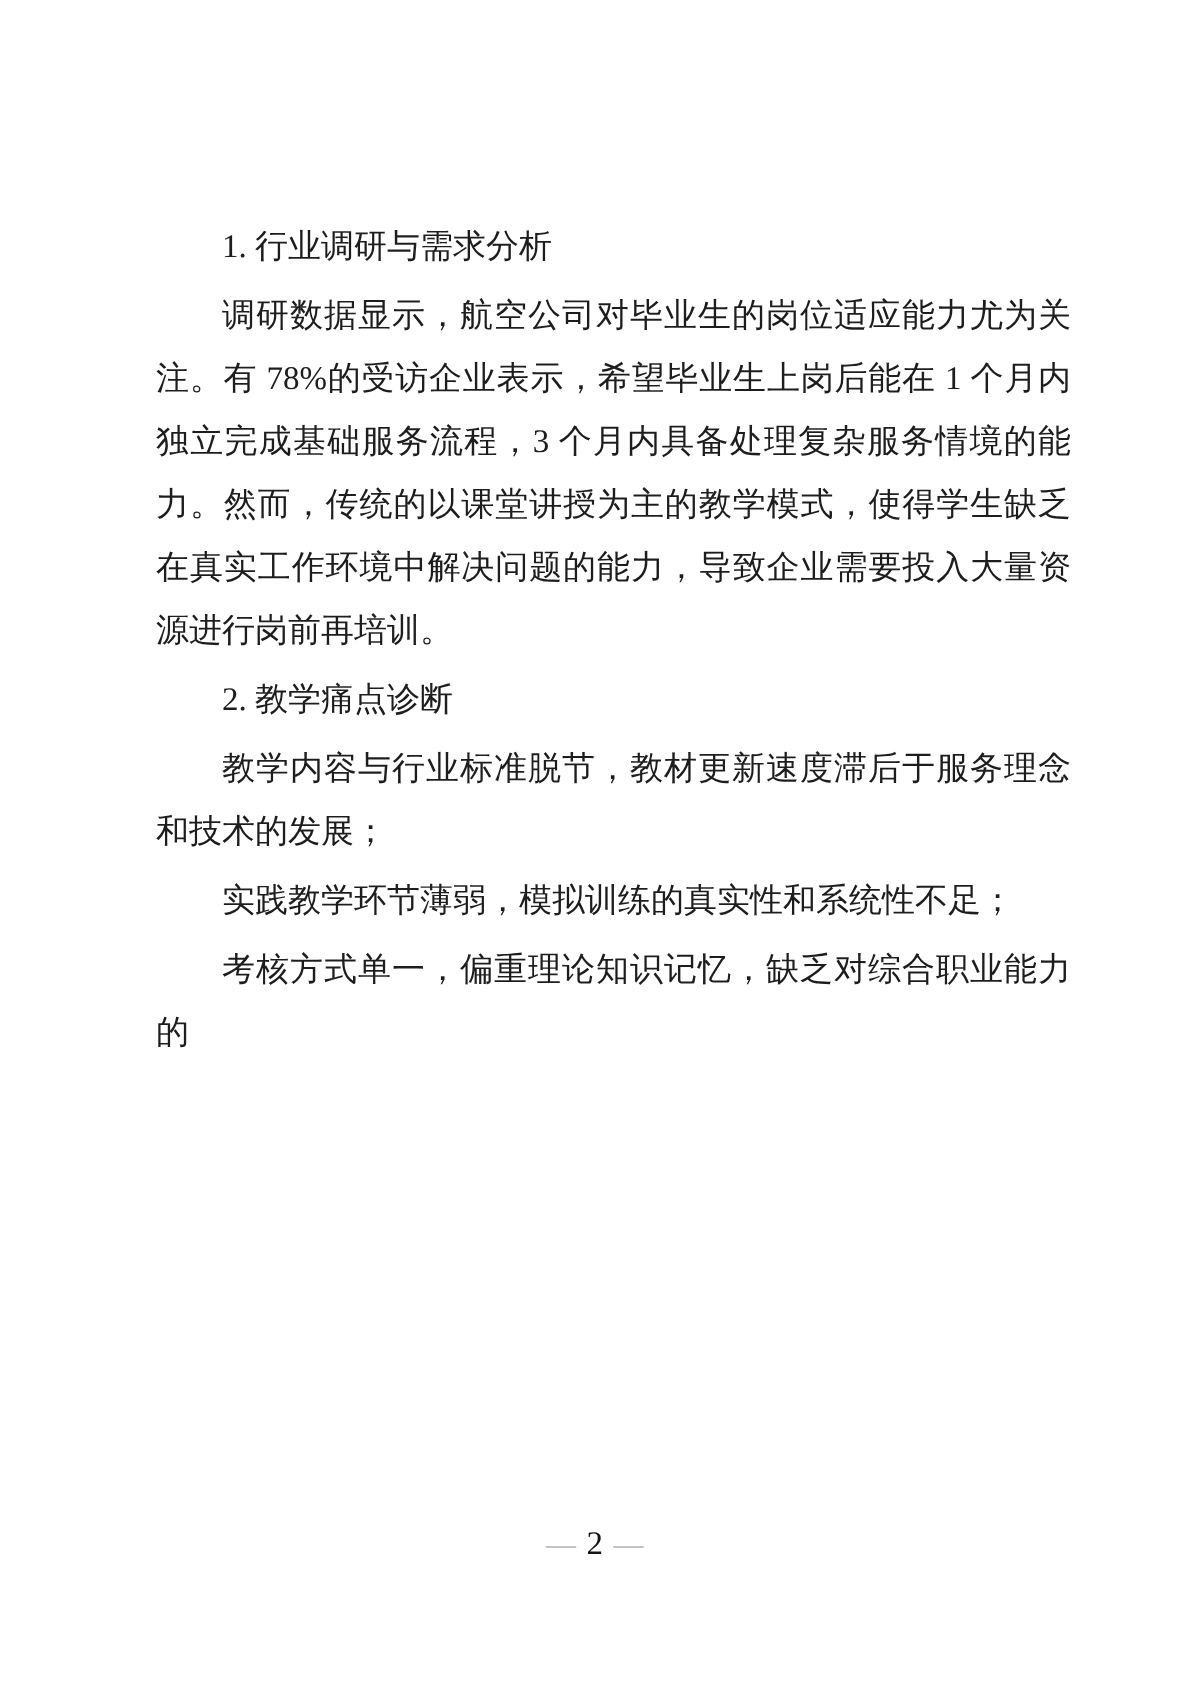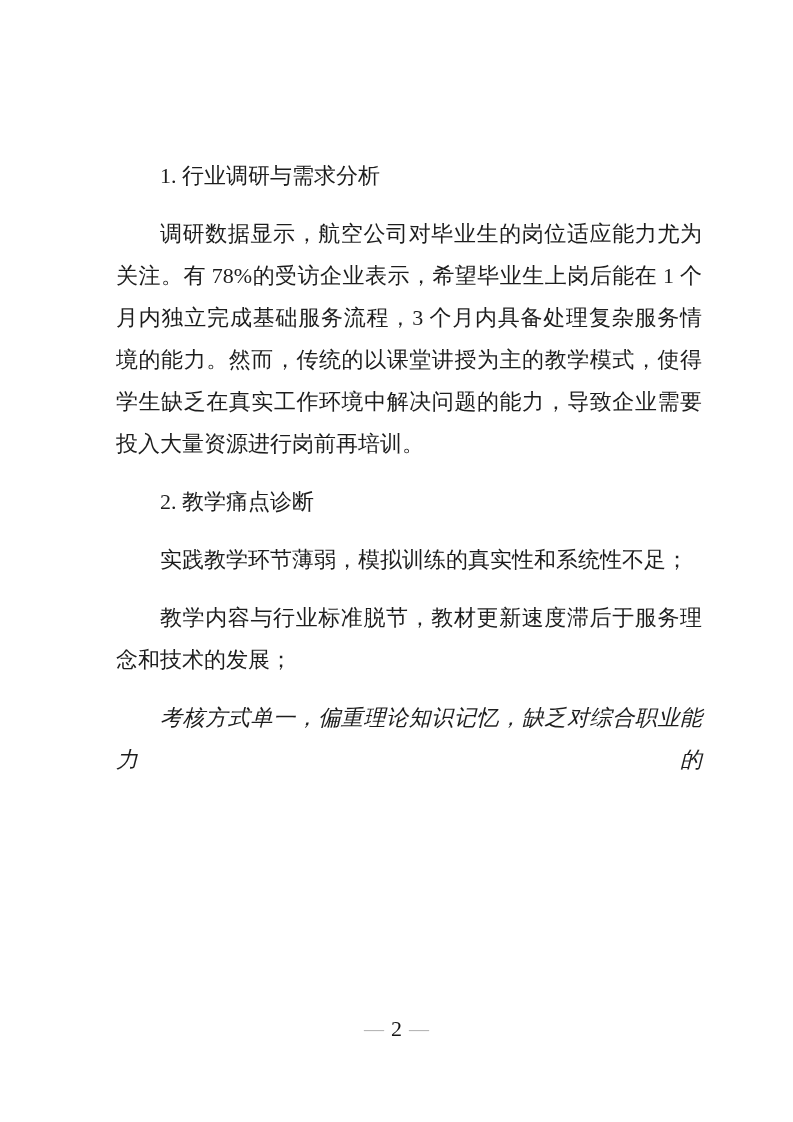--- a/index.html
+++ b/index.html
@@ -20,33 +20,32 @@
       inset: 0;
       background: #ffffff;
     }
     .content {
       position: absolute;
       left: 100px;
       top: 139px;
       width: 618px;
     }
     .para {
-      margin: 16px;
+      margin: 4px;
       font-size: 22px;
       line-height: 42px;
       text-align: justify;
       text-justify: inter-character;
       text-align-last: left;
       text-indent: 2em;
       word-break: normal;
     }
     .para.continues {
       
       text-align-last: justify;
-      font-style: italic;
     }
     .footer {
       position: absolute;
       left: 0;
       right: 0;
       top: 1008px;
       text-align: center;
       font-size: 22px;
       line-height: 42px;
       white-space: nowrap;
@@ -62,22 +61,22 @@
   </style>
 </head>
 <body>
 
 <div class="page">
 
   <div class="content">
     <p class="para">1. 行业调研与需求分析</p>
     <p class="para">调研数据显示，航空公司对毕业生的岗位适应能力尤为关注。有 78%的受访企业表示，希望毕业生上岗后能在 1 个月内独立完成基础服务流程，3 个月内具备处理复杂服务情境的能力。然而，传统的以课堂讲授为主的教学模式，使得学生缺乏在真实工作环境中解决问题的能力，导致企业需要投入大量资源进行岗前再培训。</p>
     <p class="para">2. 教学痛点诊断</p>
+    <p class="para">教学内容与行业标准脱节，教材更新速度滞后于服务理念和技术的发展；</p>
     <p class="para">实践教学环节薄弱，模拟训练的真实性和系统性不足；</p>
-    <p class="para">教学内容与行业标准脱节，教材更新速度滞后于服务理念和技术的发展；</p>
     <p class="para continues">考核方式单一，偏重理论知识记忆，缺乏对综合职业能力的</p>
   </div>
 
   <div class="footer">
     <span class="dash">—</span><span class="num">2</span><span class="dash">—</span>
   </div>
 
 </div>
 
 </body></html>

